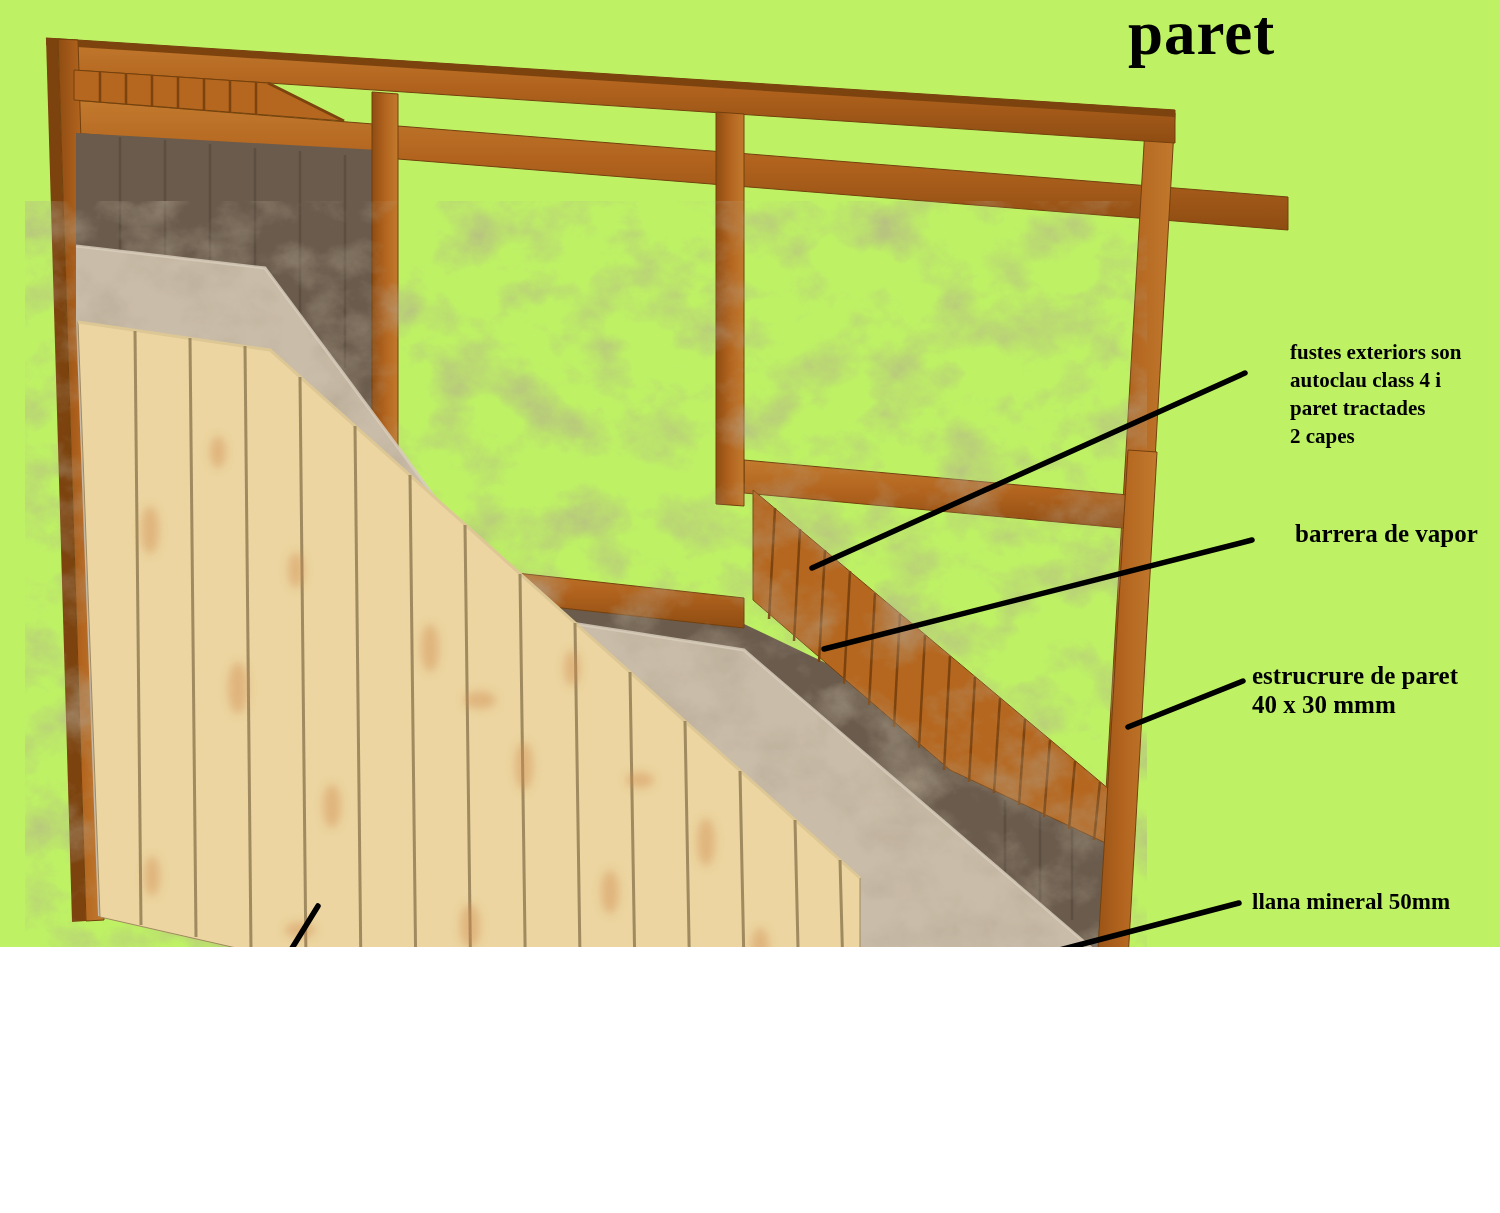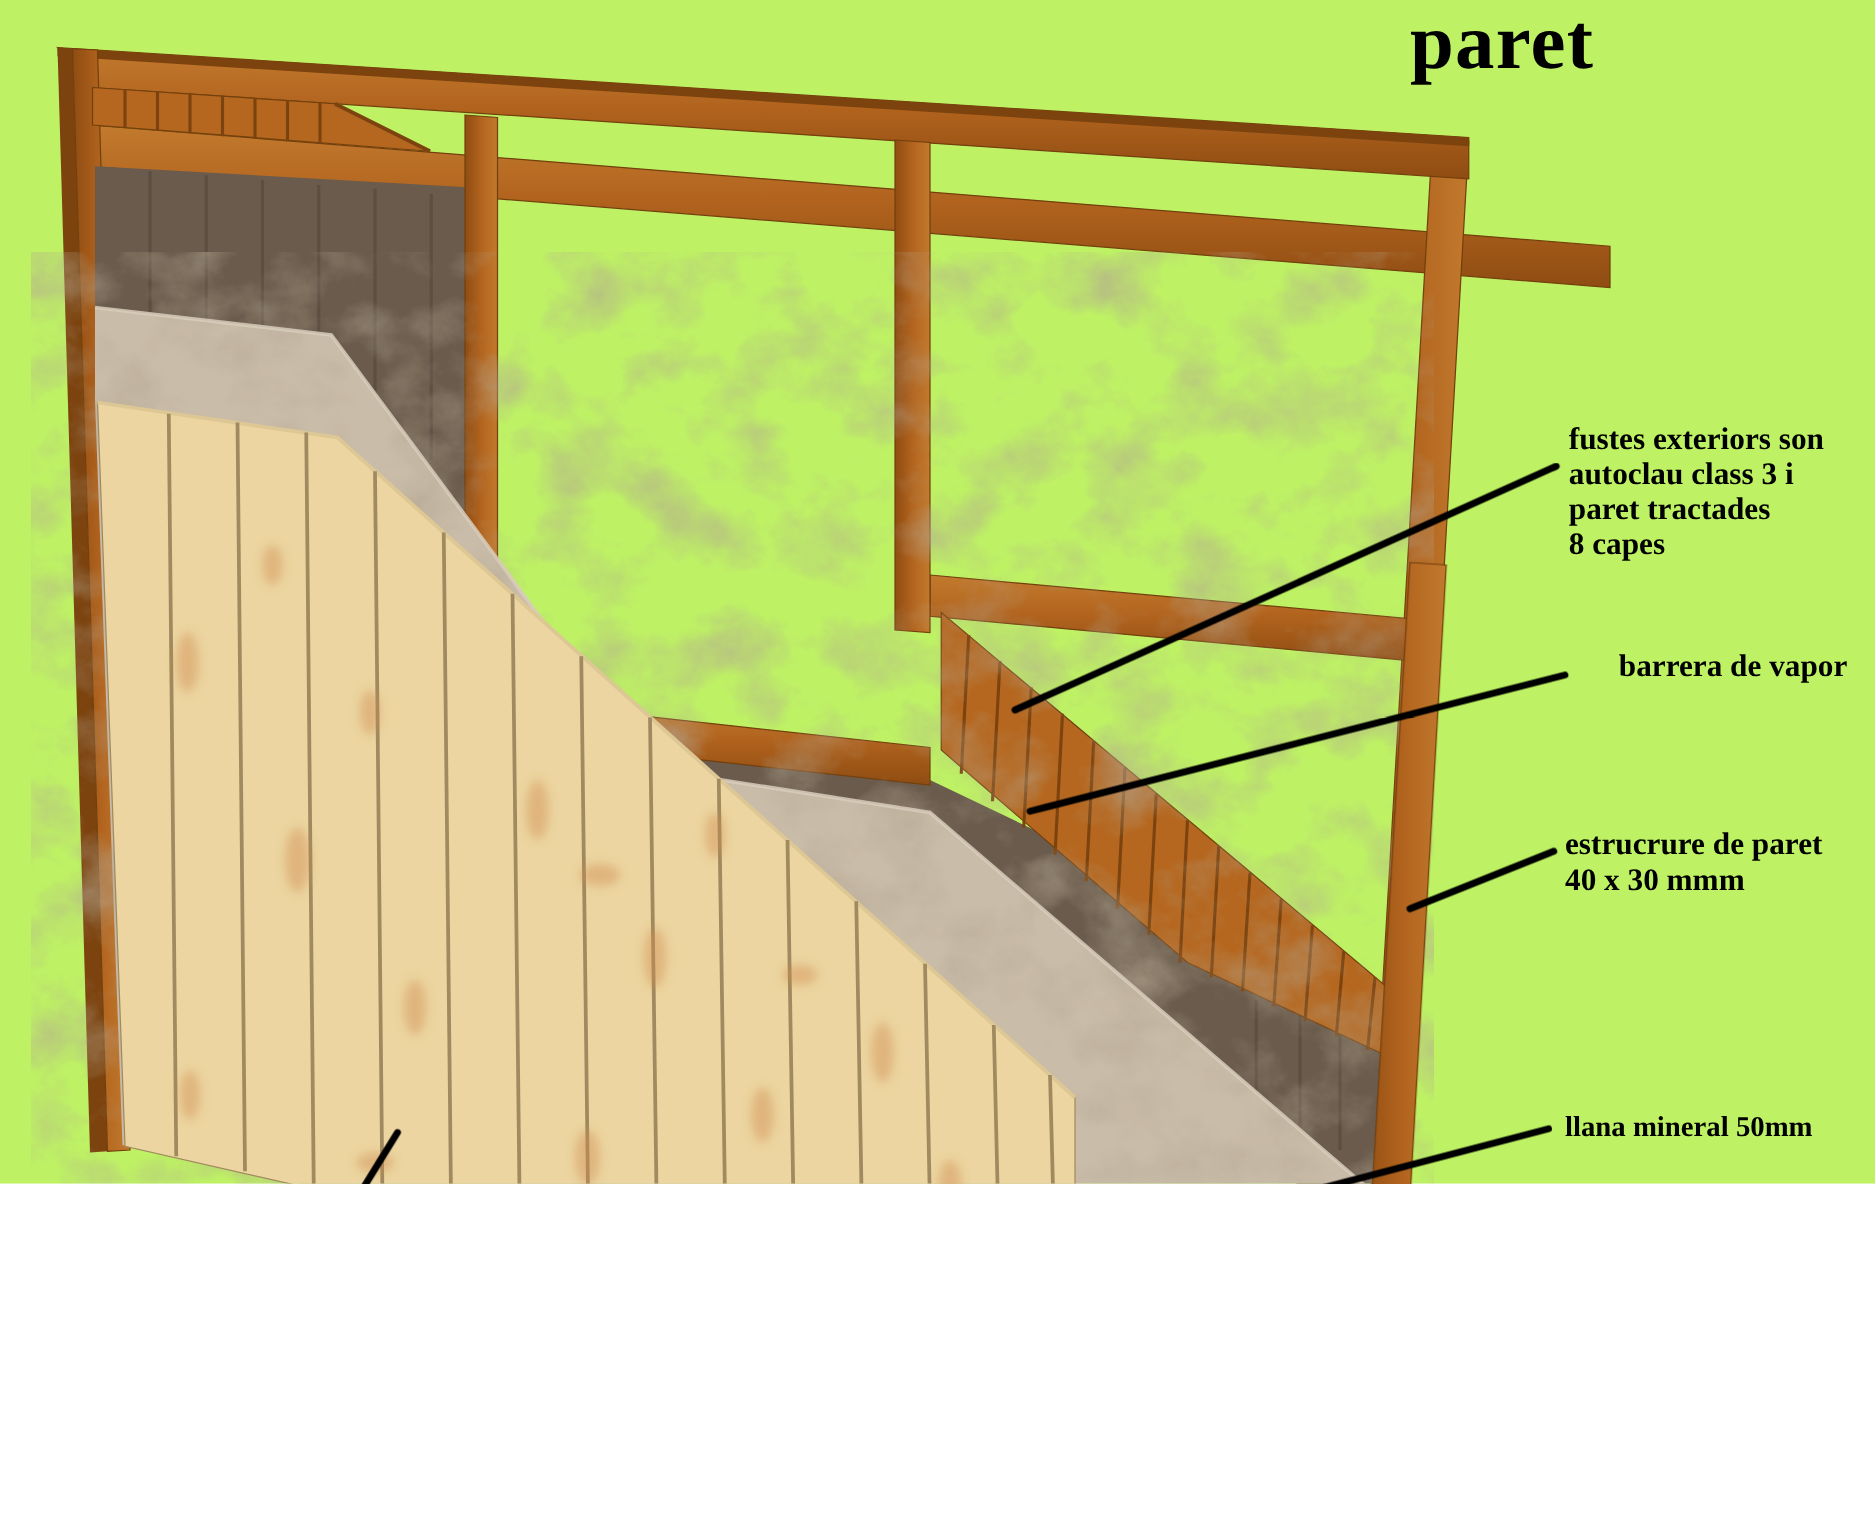--- a/index.html
+++ b/index.html
@@ -11,21 +11,21 @@
     overflow:hidden;
   }
   .stage svg{position:absolute;left:0;top:0;}
   .title{
     position:absolute;left:1128px;top:0px;
     font-size:63px;line-height:66px;font-weight:bold;color:#000;
     letter-spacing:1px;margin:0;
   }
   .lbl{position:absolute;font-weight:bold;color:#000;white-space:nowrap;}
   .lbl span{display:block;}
-  #lbl-exterior{left:1255px;top:338px;font-size:25px;line-height:28px;}
+  #lbl-exterior{left:1290px;top:338px;font-size:21px;line-height:28px;}
   #lbl-vapor{left:1263px;top:520px;font-size:25px;line-height:28px;margin-left:32px;}
   #lbl-structure{left:1252px;top:661px;font-size:25px;line-height:29px;}
   #lbl-wool{left:1252px;top:888px;font-size:23px;line-height:28px;}
   #lbl-interior{left:43px;top:1045px;font-size:26px;line-height:33px;}
 
   
   .frame-beam{fill:url(#beamg);stroke:#73400d;stroke-width:1;}
   .frame-post{fill:url(#postg);stroke:#73400d;stroke-width:1;}
   .frame-dark{fill:var(--c-frame_dark);}
   .ext-strip{fill:var(--c-exterior_planks);stroke:#73400d;stroke-width:1;}
@@ -191,23 +191,23 @@
     <line class="ann" x1="1243" y1="681" x2="1128" y2="727"></line>
     <line class="ann" x1="1239" y1="903" x2="1033" y2="957"></line>
     <line class="ann" x1="228" y1="1052" x2="318" y2="906"></line>
   </g>
 </svg>
 
   <h1 class="title">paret</h1>
 
   <div class="lbl" id="lbl-exterior">
     <span>fustes exteriors son</span>
-    <span>autoclau class 3 i</span>
+    <span>autoclau class 4 i</span>
     <span>paret tractades</span>
-    <span>8 capes</span>
+    <span>2 capes</span>
   </div>
 
   <div class="lbl" id="lbl-vapor">
     <span>barrera de vapor</span>
   </div>
 
   <div class="lbl" id="lbl-structure">
     <span>estrucrure de paret</span>
     <span>40 x 30 mmm</span>
   </div>

